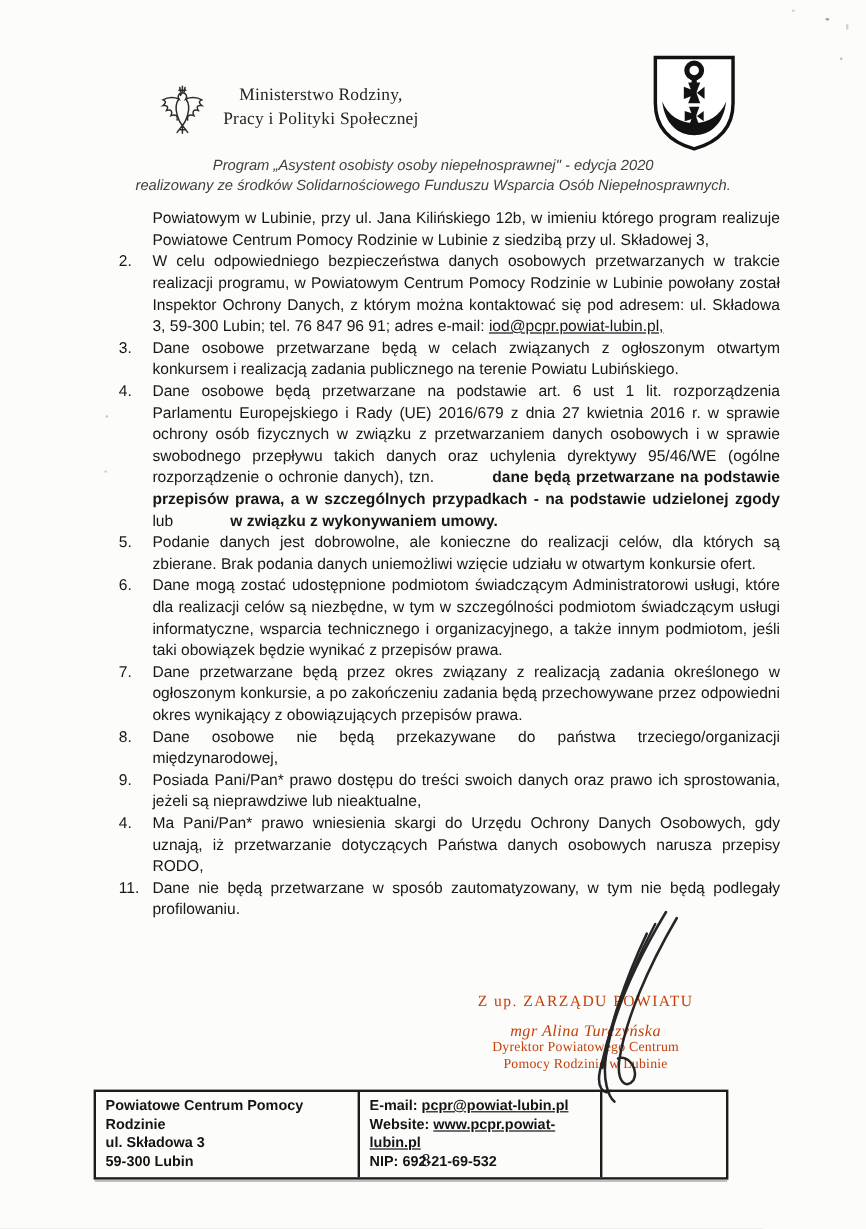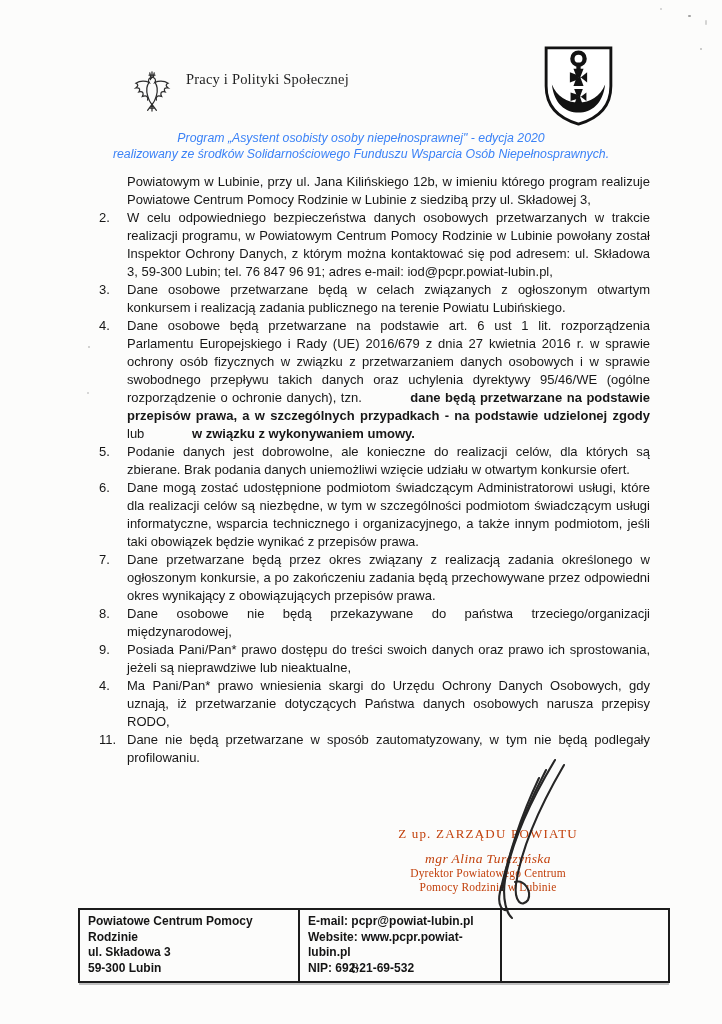--- a/index.html
+++ b/index.html
@@ -17,44 +17,44 @@
   }
   .powiat-title{
     position:absolute; left:300px; top:60px; width:180px; text-align:center;
     font-family:"Liberation Serif",serif; font-weight:bold; font-size:16px;
     letter-spacing:0.6px; color:#141414;
   }
   .crest{position:absolute; left:536px; top:45px; width:85px; height:82px;}
   
   .program{
     position:absolute; left:40px; right:40px; top:130px; text-align:center;
-    font-style:italic; font-size:12.3px; line-height:1.32; color:#3b82f6;
+    font-style:italic; font-size:12.3px; line-height:1.32; color:#404040;
   }
   
   .body-list{
     position:absolute; left:99px; top:173px; width:551px;
     font-size:13px; line-height:18px; color:#171717;
   }
   .item{display:flex;}
   .item .num{flex:0 0 28px;}
   .item .txt{flex:1; text-align:justify;}
   .b{font-weight:bold;margin-left:44px;}
-  .u{margin-top:12px;}
+  .u{text-decoration:underline;margin-top:12px;}
   
   .sig-block{
     position:absolute; left:388px; top:826px; width:200px; text-align:center;
     font-family:"Liberation Serif",serif; color:#c2410c;
   }
   .sig-line1{font-size:13px; letter-spacing:1.2px; white-space:nowrap;}
   .sig-name{font-style:italic; font-size:13.5px; margin-top:9px; letter-spacing:0.4px;}
   .sig-title{font-size:11.5px; line-height:1.2; letter-spacing:0.2px;}
   .sig-stroke{position:absolute; left:455px; top:758px; width:170px; height:165px; pointer-events:none;}
   
   .footer-table{
-    position:absolute; left:78px; top:908px; width:592px;
+    position:absolute; left:78px; top:908px; width:529px;
     border:2px solid #1c1c1c; display:flex; box-sizing:border-box;
     font-size:12px; font-weight:bold; line-height:15.5px; color:#141414;
     box-shadow:0 3px 0 -1px rgba(120,120,120,0.45);
   }
   .fcol{padding:4px 8px 5px 8px; box-sizing:border-box;}
   .fcol1{flex:0 0 220px; border-right:2px solid #1c1c1c;}
   .fcol2{flex:0 0 202px; border-right:2px solid #1c1c1c;}
   .fcol3{flex:1;}
   .page-num{
     position:absolute; left:330px; top:960px; width:50px; text-align:center;
@@ -74,20 +74,21 @@
         <path d="M27,3 L28,8 M30,1.5 L30,8 M33,3 L32,8 M26,6 L34,6"></path>
         <path d="M30,9 C26,9 24,13 26,16 C22,14 14,13 8,17 C12,18.5 11,21 8,23.5 C14,22.5 14,26 12,29 C18,27.5 19,31 17,35 C23,32.5 25,36 24,40"></path>
         <path d="M26,16 C23,20 22,27 24,34 C26,41 28,44 30,46"></path>
         <path d="M30,9 C34,9 36,13 34,16 C38,14 46,13 52,17 C48,18.5 49,21 52,23.5 C46,22.5 46,26 48,29 C42,27.5 41,31 43,35 C37,32.5 35,36 36,40"></path>
         <path d="M34,16 C37,20 38,27 36,34 C34,41 32,44 30,46"></path>
         <path d="M30,46 L24,54 M30,47 L30,55 M30,46 L36,54 M26,51 L34,51"></path>
         <path d="M28,12 C27,11 27.5,10 29,10.5"></path>
       </g>
     </svg>
     <div class="mtext">
+      <div>Ministerstwo Rodziny,</div>
       <div>Pracy i Polityki Społecznej</div>
     </div>
   </div>
 
 
   <svg class="crest" viewBox="0 0 100 114">
     <path d="M5,4 H95 V57 Q95,97 50,110 Q5,97 5,57 Z" fill="#ffffff" stroke="#121212" stroke-width="4"></path>
     <circle cx="50" cy="19" r="8.5" fill="none" stroke="#121212" stroke-width="6"></circle>
     <rect x="47" y="26" width="6" height="8" fill="#121212"></rect>
     <g fill="#121212">

